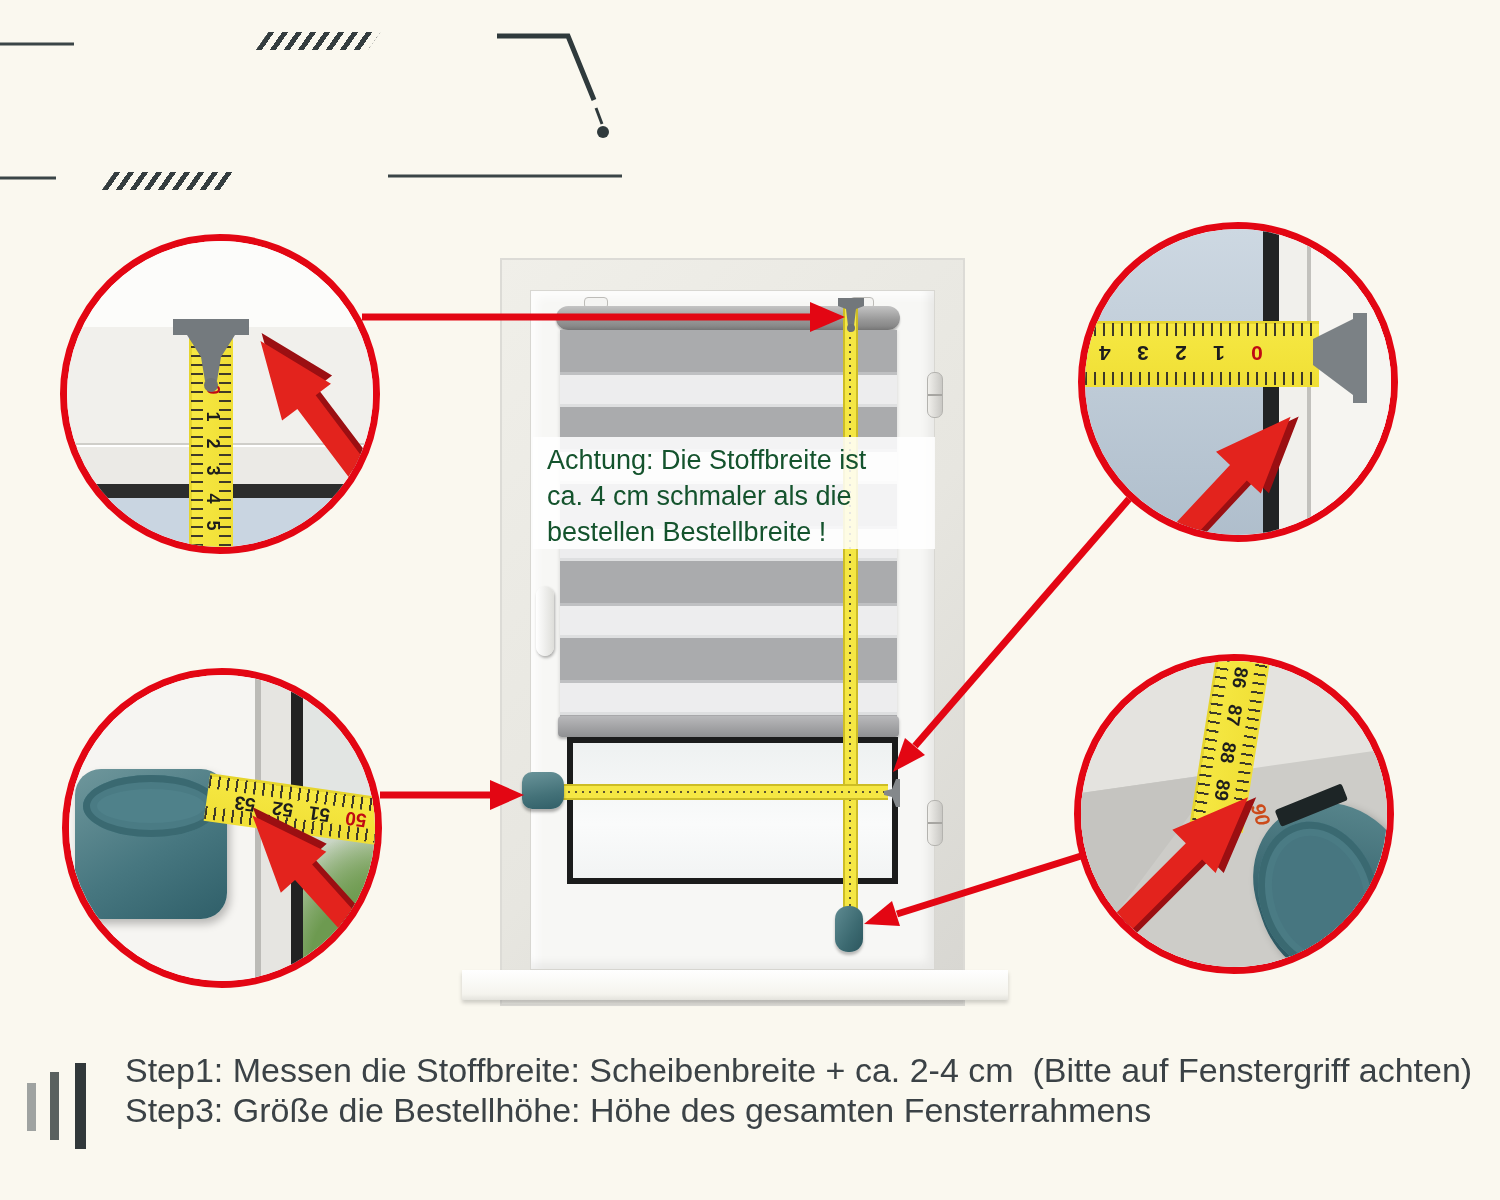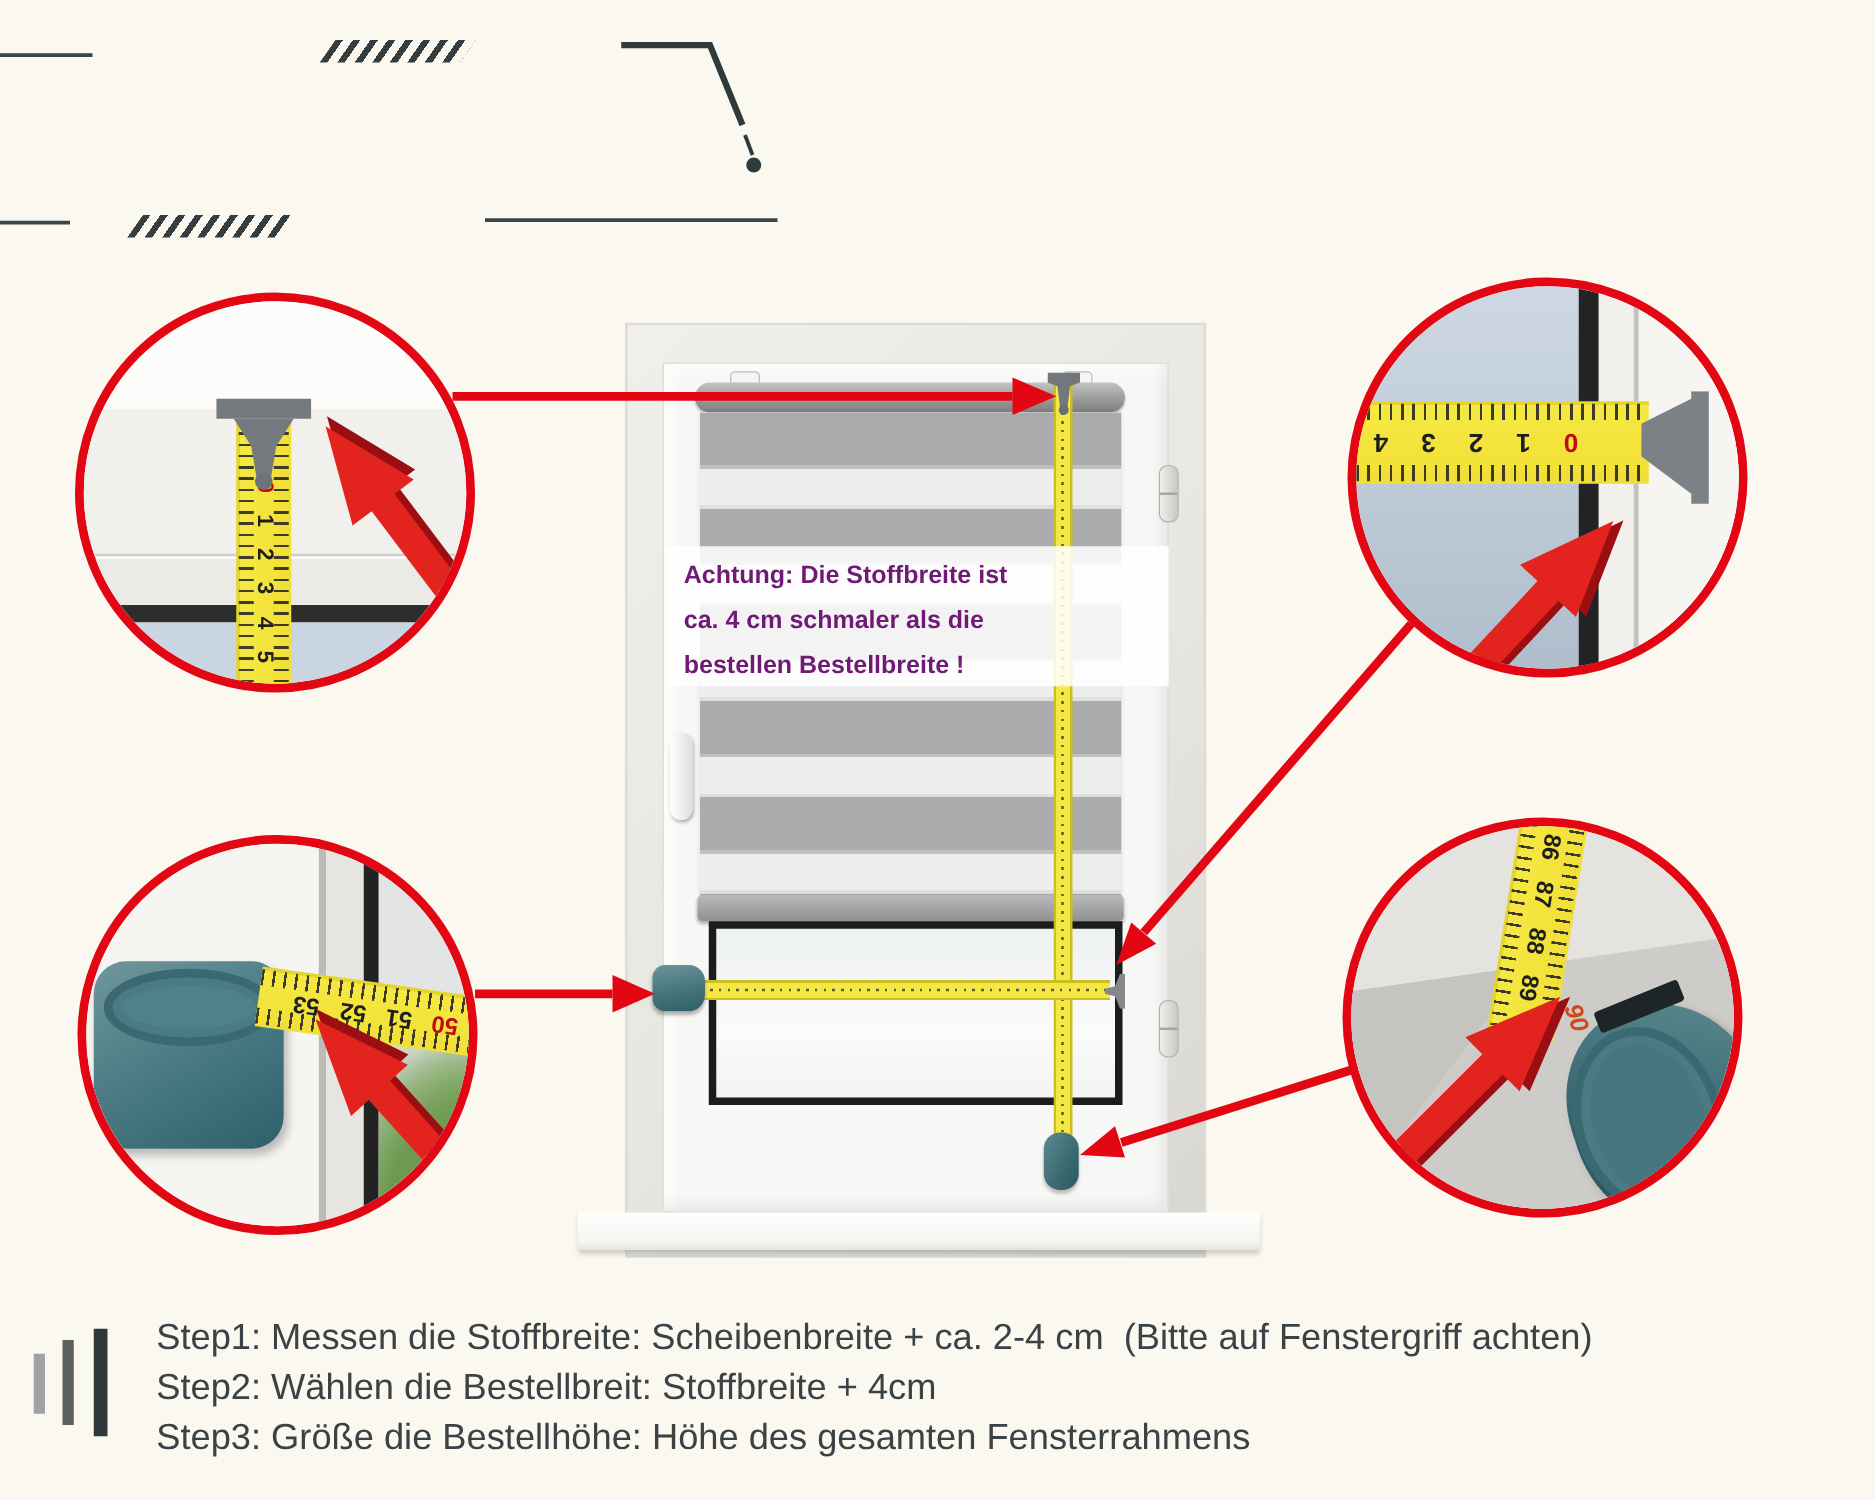--- a/index.html
+++ b/index.html
@@ -56,21 +56,21 @@
   .tape-h::before{content:"";position:absolute;left:0;top:7px;width:100%;height:2px;
     background:repeating-linear-gradient(90deg,#5c5530 0 2px,transparent 2px 7px);}
   .capsule{position:absolute;left:835px;top:906px;width:28px;height:46px;border-radius:13px;
     background:linear-gradient(120deg,#5f8b92,#3c6a71 60%,#2c565e);box-shadow:0 3px 3px rgba(0,0,0,.25);z-index:3;}
   .drum-small{position:absolute;left:522px;top:772px;width:42px;height:37px;border-radius:10px 13px 13px 10px;
     background:linear-gradient(170deg,#6a949a,#447279 60%,#315f68);box-shadow:0 3px 3px rgba(0,0,0,.3);z-index:3;}
 
   
   .warnbox{position:absolute;left:533px;top:437px;width:402px;height:112px;background:rgba(255,255,255,.86);
     z-index:4;padding:5px 0 0 14px;}
-  .warnline{color:#701a75;font-size:20px;font-weight:bold;line-height:36px;white-space:nowrap;}
+  .warnline{color:#14532d;font-size:27px;font-weight:normal;line-height:36px;white-space:nowrap;}
 
   
   .conn{position:absolute;left:0;top:0;width:1500px;height:1200px;z-index:5;pointer-events:none;}
 
   
   .callout{position:absolute;width:320px;height:320px;border-radius:50%;border:7px solid #e30613;
     overflow:hidden;background:#fff;z-index:6;}
   .ctape-h{position:absolute;background:linear-gradient(180deg,#e6d52d 0 3px,#f6e843 3px,#f0df35 100%);}
   .ctape-h::before{content:"";position:absolute;left:0;top:2px;width:100%;height:13px;
     background:repeating-linear-gradient(90deg,#3e3a28 0 2px,transparent 2px 9px);}
@@ -85,21 +85,21 @@
   .tnum.red{color:#c00a14;}
   .arrow3d{position:absolute;width:220px;height:96px;}
 
   
   .drum-big{position:absolute;border-radius:26px;
     background:linear-gradient(150deg,#6f979c 0%,#477780 55%,#2f5f69 100%);box-shadow:3px 5px 8px rgba(0,0,0,.25);}
   .drum-face{position:absolute;border-radius:50%;background:#4f818a;box-shadow:inset 0 0 0 7px #3a6971, inset 0 0 0 14px #4a7b84;}
 
   
   .steps{position:absolute;left:125px;top:1050px;z-index:2;}
-  .stepline{font-size:29px;line-height:40px;color:#3b4246;white-space:pre;}
+  .stepline{font-size:34px;line-height:40px;color:#3b4246;white-space:pre;}
   .bars{position:absolute;z-index:2;}
 </style>
 </head>
 <body>
 
 <div id="stage">
 
   <div class="hatch" style="left:262px;top:32px;width:112px;"></div>
   <div class="hatch" style="left:108px;top:172px;width:120px;"></div>
   <svg class="deco-svg" viewBox="0 0 700 240">
@@ -246,17 +246,16 @@
     </svg>
   </div>
 
   <div class="bars" style="left:27px;top:1063px;width:60px;height:90px;">
     <div class="abs" style="left:0;top:20px;width:9px;height:48px;background:#9fa3a1;"></div>
     <div class="abs" style="left:23px;top:9px;width:9px;height:68px;background:#5a615f;"></div>
     <div class="abs" style="left:48px;top:0;width:11px;height:86px;background:#31383a;"></div>
   </div>
   <div class="steps">
     <div class="stepline">Step1: Messen die Stoffbreite: Scheibenbreite + ca. 2-4 cm  (Bitte auf Fenstergriff achten)</div>
-    <div class="stepline">Step2: Wählen die Bestellbreit: Stoffbreite + 4cm</div>
     <div class="stepline">Step3: Größe die Bestellhöhe: Höhe des gesamten Fensterrahmens</div>
   </div>
 
 </div>
 
 </body></html>

